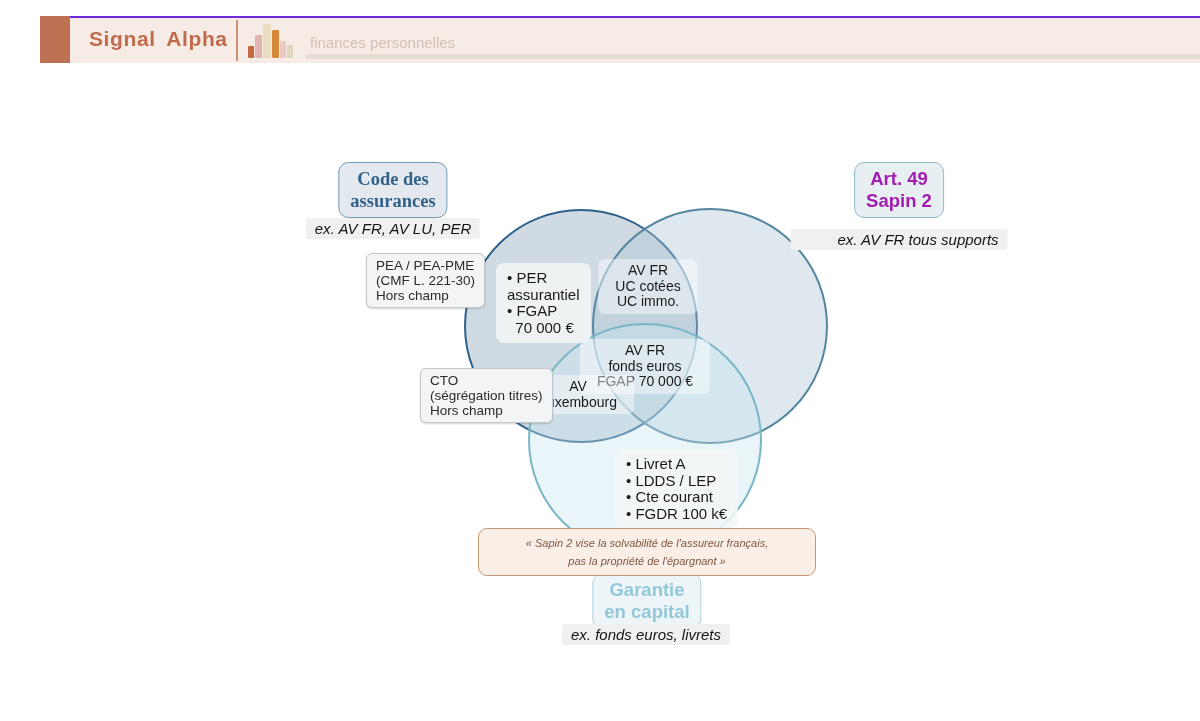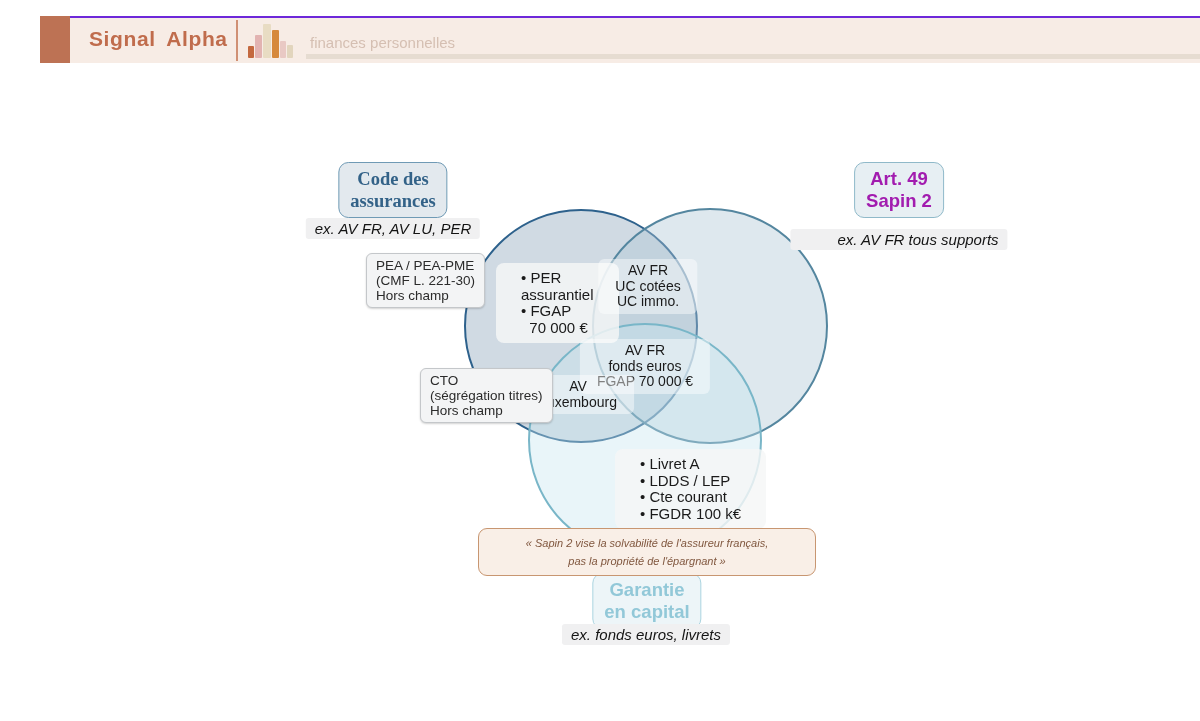--- a/index.html
+++ b/index.html
@@ -33,21 +33,21 @@
   .set-code{left:393px;top:162px;color:#336288;background:#e3e9ee;border:1.5px solid #6f9ab5;font-family:Liberation Serif, serif;}
   .set-sapin{left:899px;top:162px;color:#a21caf;background:#e7eff3;border:1.5px solid #8fb9c9;}
   .set-garantie{left:647px;top:573px;color:#92c8d8;background:#edf5f8;border:1.5px solid #abd4e0;}
   .example{position:absolute;transform:translateX(-50%);white-space:nowrap;font-style:italic;font-size:15px;
     color:#141414;background:#f0f0f1;padding:2px 9px;border-radius:3px;}
   .ex-code{left:393px;top:218px;}
   .ex-sapin{left:899px;top:229px;padding-left:47px;}
   .ex-garantie{left:646px;top:624px;}
   
   .bullets{position:absolute;white-space:pre-line;text-align:left;font-size:15px;line-height:16.5px;
-    color:#1a1a1a;background:rgba(245,246,247,0.82);border-radius:8px;padding:7px 25px;}
+    color:#1a1a1a;background:rgba(245,246,247,0.82);border-radius:8px;padding:7px 11px;}
   .per-box{left:496px;top:263px;}
   .livrets-box{left:615px;top:449px;}
   .region{position:absolute;transform:translateX(-50%);white-space:pre-line;text-align:center;
     font-size:14px;line-height:15.5px;color:#1a1a1a;background:rgba(255,255,255,0.45);border-radius:6px;padding:4px 17px;}
   .r-top{left:648px;top:259px;}
   .r-center{left:645px;top:339px;}
   .r-avlux{left:578px;top:375px;}
   
   .side-box{position:absolute;white-space:pre-line;font-size:13.5px;line-height:15px;color:#2b2b2b;
     background:#f3f4f5;border:1px solid #c4c7ca;border-radius:6px;padding:4px 9px;

